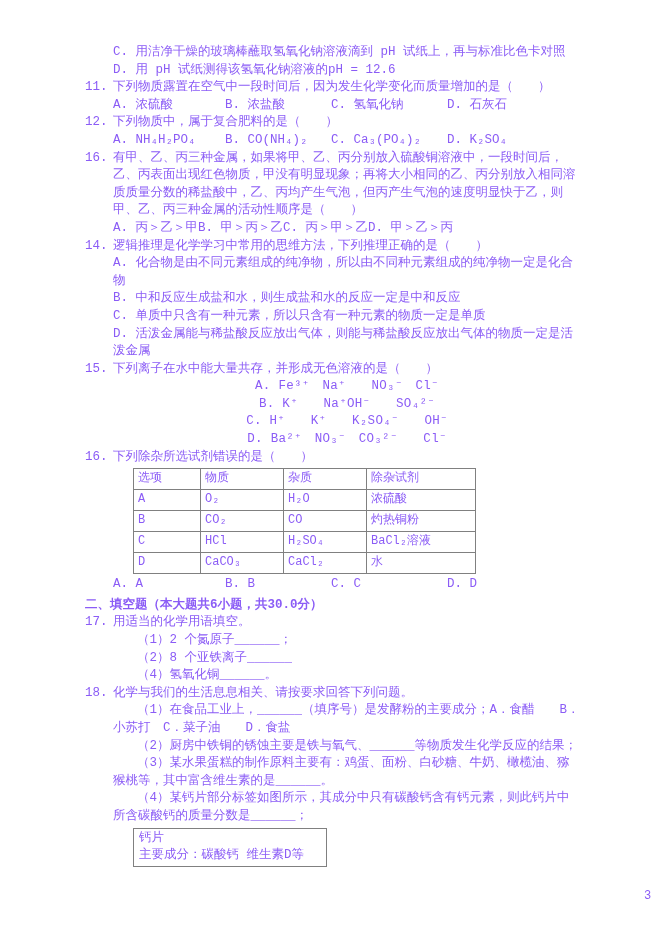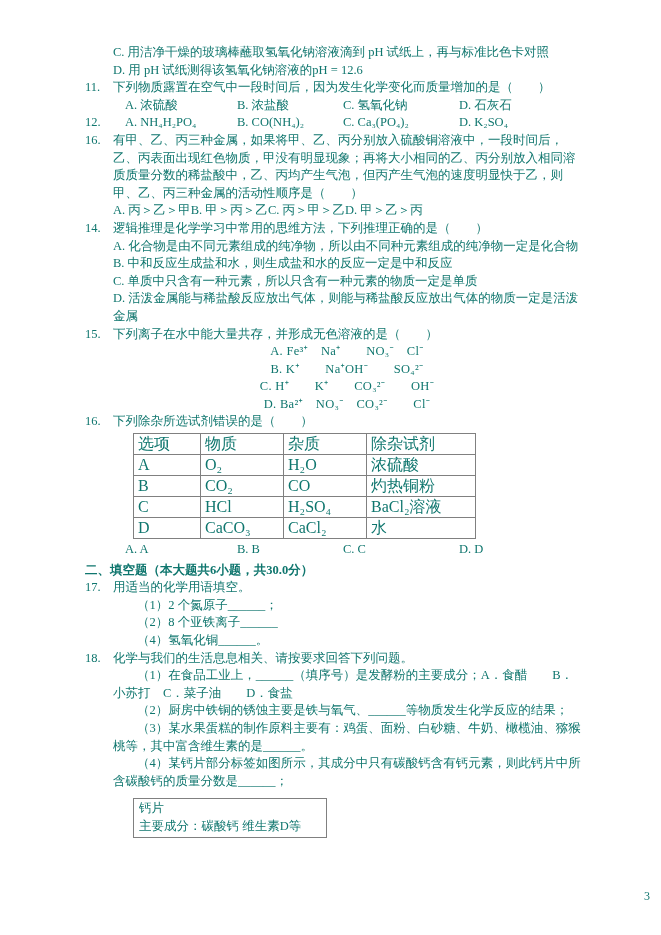--- a/index.html
+++ b/index.html
@@ -1,62 +1,62 @@
 <!DOCTYPE html>
 <html><head>
 <meta charset="utf-8">
 <style>
   html,body{margin:0;padding:0;background:#ffffff;}
   .page{
     position:relative;
     width:661px;height:935px;
     background:#ffffff;
-    font-family:Liberation Serif, serif;
+    font-family:Liberation Mono, monospace;
     font-size:12.5px;
     line-height:17.6px;
-    color:#0f766e;
+    color:#8b5cf6;
     overflow:hidden;
   }
   .content{position:absolute;left:85px;top:44px;width:500px;}
   .q{display:flex;}
   .qnum{flex:none;width:28px;}
   .qbody{width:468px;}
   .indent{margin-left:28px;width:468px;}
   .optrow{display:flex;width:468px;}
   .optrow span{flex:none;}
-  .optrow .c0{width:112px;margin-left:12px;}
+  .optrow .c0{width:112px;}
   .optrow .c1{width:106px;}
   .optrow .c2{width:116px;}
   .optrow .c3{width:auto;text-align:right;}
   .optrow.wide13{}
   .optrow.wide13 span{width:auto;}
   .ionline{letter-spacing:0.3px;text-align:center;}
   table.purify{
     border-collapse:collapse;
     margin:2px 0 2px 20px;
-    font-size:16px;
+    font-size:12px;
   }
   table.purify td{
     border:1px solid #808080;
     height:20px;
     padding:0 4px;
     vertical-align:middle;
     white-space:nowrap;
   }
   table.purify td.w0{width:58px;}
   table.purify td.w1{width:74px;}
   table.purify td.w2{width:74px;}
   table.purify td.w3{width:100px;}
   .section-title{font-weight:bold;margin-top:3px;}
   .subitem{text-indent:24px;}
   .label-box{
     border:1px solid #808080;
     width:182px;
     margin-left:20px;
-    margin-top:8px;
+    margin-top:2px;
     padding:1px 5px;
     line-height:17.6px;
   }
   .page-num{
     position:absolute;
     left:644px;top:888px;
     font-size:12px;
   }
 </style>
 </head>
@@ -77,20 +77,21 @@
           <span class="c1">B. 浓盐酸</span>
           <span class="c2">C. 氢氧化钠</span>
           <span class="c3">D. 石灰石</span>
         </div>
       </div>
     </div>
 
     <div class="q">
       <span class="qnum">12.</span>
       <div class="qbody">
+        <div>下列物质中，属于复合肥料的是（　　）</div>
         <div class="optrow">
           <span class="c0">A. NH₄H₂PO₄</span>
           <span class="c1">B. CO(NH₄)₂</span>
           <span class="c2">C. Ca₃(PO₄)₂</span>
           <span class="c3">D. K₂SO₄</span>
         </div>
       </div>
     </div>
 
     <div class="q">
@@ -116,21 +117,21 @@
         <div>D. 活泼金属能与稀盐酸反应放出气体，则能与稀盐酸反应放出气体的物质一定是活泼金属</div>
       </div>
     </div>
 
     <div class="q">
       <span class="qnum">15.</span>
       <div class="qbody">
         <div>下列离子在水中能大量共存，并形成无色溶液的是（　　）</div>
         <div class="ionline">A. Fe³⁺　Na⁺　　NO₃⁻　Cl⁻</div>
         <div class="ionline">B. K⁺　　Na⁺OH⁻　　SO₄²⁻</div>
-        <div class="ionline">C. H⁺　　K⁺　　CO₃²⁻　　OH⁻</div>
+        <div class="ionline">C. H⁺　　K⁺　　K₂SO₄⁻　　OH⁻</div>
         <div class="ionline">D. Ba²⁺　NO₃⁻　CO₃²⁻　　Cl⁻</div>
       </div>
     </div>
 
     <div class="q">
       <span class="qnum">16.</span>
       <div class="qbody">
         <div>下列除杂所选试剂错误的是（　　）</div>
         <table class="purify">
           <tbody>

